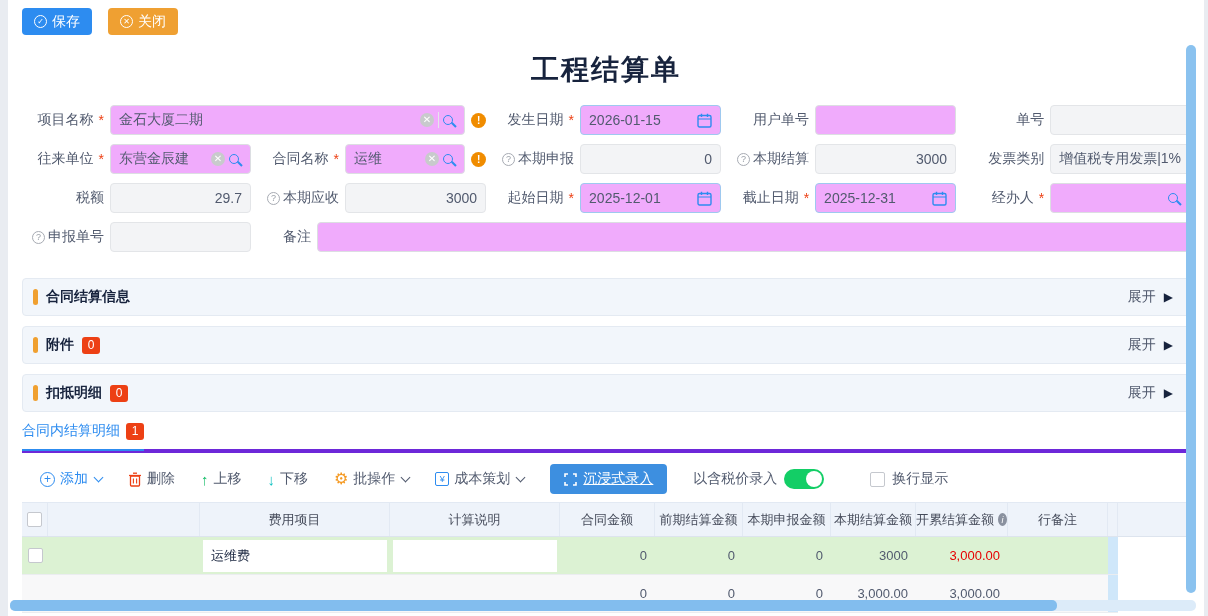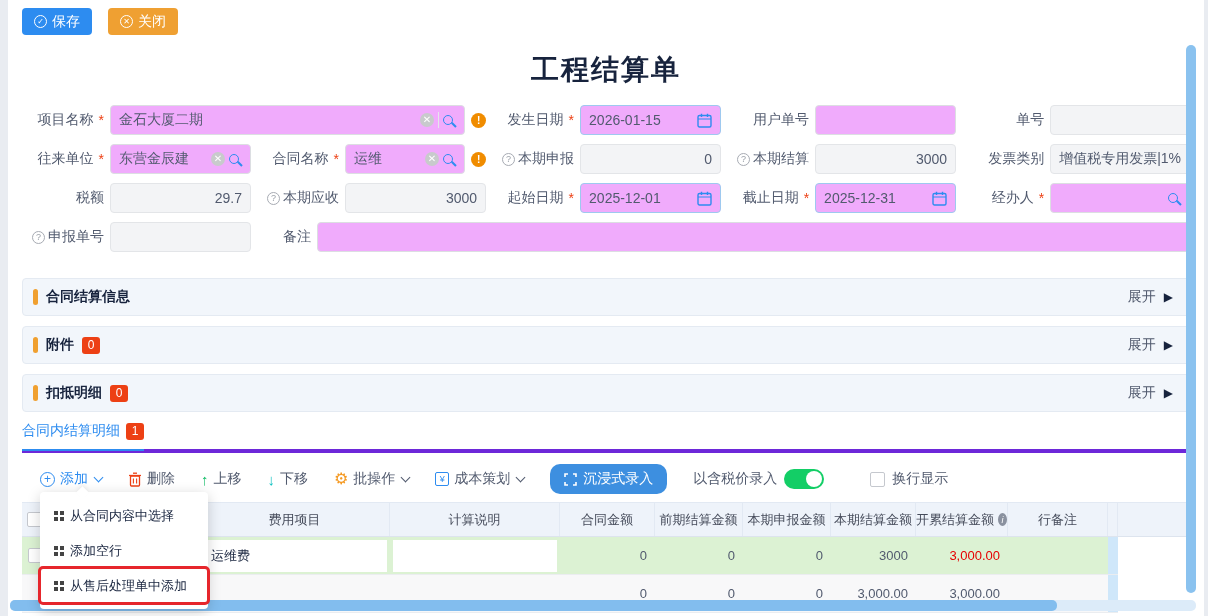--- a/index.html
+++ b/index.html
@@ -53,21 +53,21 @@
   
   .toolbar { margin:9px 14px 0 32px; display:flex; align-items:center; gap:26px; height:34px; }
   .tool { display:inline-flex; align-items:center; gap:5px; color:#515a6e; cursor:pointer; white-space:nowrap; }
   .tool.blue { color:#2d8cf0; }
   .chev { display:inline-block; width:7px; height:7px; border-right:1.5px solid currentColor; border-bottom:1.5px solid currentColor; transform:rotate(45deg); margin-top:-4px; margin-left:2px; }
   .plus-ico { display:inline-flex; align-items:center; justify-content:center; width:15px; height:15px; border:1.4px solid #2d8cf0; border-radius:50%; color:#2d8cf0; font-size:12px; line-height:1; }
   .arrow-up { color:#19be6b; font-size:15px; }
   .arrow-down { color:#13c2c2; font-size:15px; }
   .gear { color:#f59a23; font-size:16px; line-height:1; }
   .cost-ico { display:inline-flex; align-items:center; justify-content:center; width:14px; height:14px; border:1.5px solid #2d8cf0; border-radius:2px; color:#2d8cf0; font-size:9px; }
-  .btn-immersive { background:#3d8fe0; color:#fff; height:30px; padding:0 14px; border-radius:10px; display:inline-flex; align-items:center; gap:6px; font-size:14px; cursor:pointer; border:none; }
+  .btn-immersive { background:#3d8fe0; color:#fff; height:30px; padding:0 14px; border-radius:4px; display:inline-flex; align-items:center; gap:6px; font-size:14px; cursor:pointer; border:none;text-decoration:underline; }
   .toggle { width:40px; height:20px; background:#13ce66; border-radius:10px; position:relative; cursor:pointer; }
   .toggle::after { content:""; position:absolute; right:2px; top:2px; width:16px; height:16px; background:#fff; border-radius:50%; }
   .cbx { width:15px; height:15px; border:1px solid #c5c8ce; border-radius:2px; background:#fff; }
   .check-item { display:inline-flex; align-items:center; gap:7px; color:#515a6e; }
 
   
   .tbl { margin:6px 14px 12px; font-size:13px; }
   .trow { display:flex; align-items:stretch; }
   .th { background:#eef3fa; color:#464c5b; height:33px; display:flex; align-items:center; justify-content:center; border-right:1px solid #e2e9f3; gap:4px; white-space:nowrap; overflow:hidden; }
   .trow.head { border-top:1px solid #e2e9f3; border-bottom:1px solid #dde4ee; }
@@ -423,27 +423,13 @@
 
   </div>
 
   <div class="strip-l"></div>
   <div class="strip-r"></div>
   <div class="v-scroll"></div>
   <div class="h-track">
     <div class="h-thumb"></div>
   </div>
 
-  <div class="dropdown">
-    <div class="menu-item">
-      <span class="grid-ico"></span>
-      <span>从合同内容中选择</span>
-    </div>
-    <div class="menu-item">
-      <span class="grid-ico"></span>
-      <span>添加空行</span>
-    </div>
-    <div class="menu-item hl-red">
-      <span class="grid-ico"></span>
-      <span>从售后处理单中添加</span>
-    </div>
-  </div>
 </div>
 
 </body></html>

